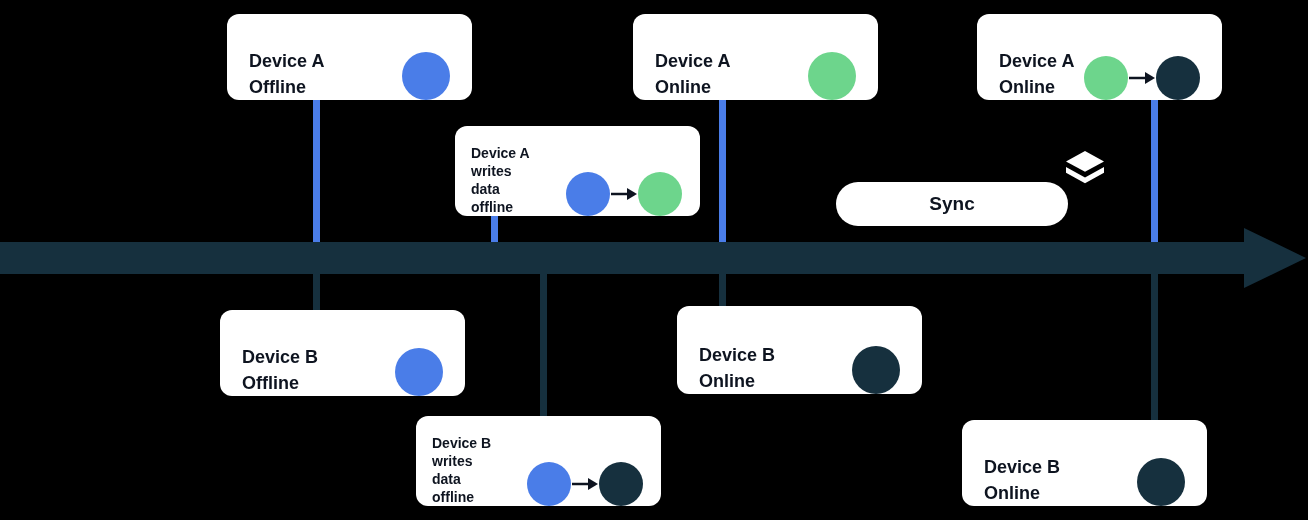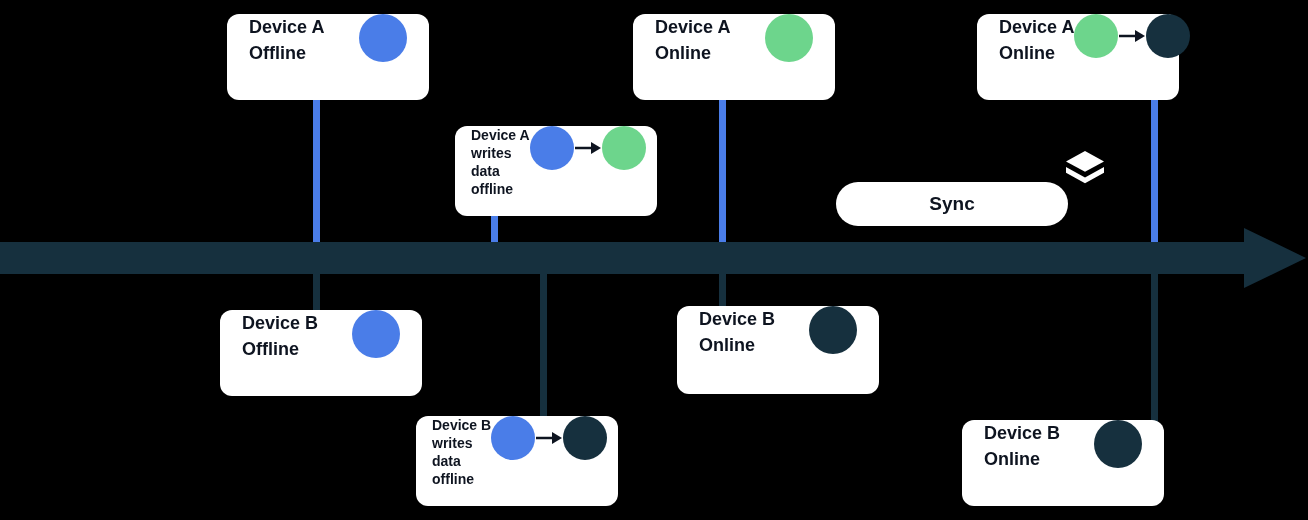--- a/index.html
+++ b/index.html
@@ -18,25 +18,25 @@
     z-index: 1;
   }
 
   .timeline {
     position: absolute;
     z-index: 2;
   }
 
   .card {
     position: absolute;
-    width: 202px;
+    width: 245px;
     background: #ffffff;
     border-radius: 12px;
     display: flex;
-    align-items: flex-start;
+    align-items: flex-end;
     justify-content: space-between;
     padding: 0 22px;
     box-sizing: border-box;
     z-index: 3;
   }
   .card-lg { height: 86px; }
   .card-sm { height: 90px; padding: 0 18px 0 16px; }
 
   .card-text {
     display: flex;

